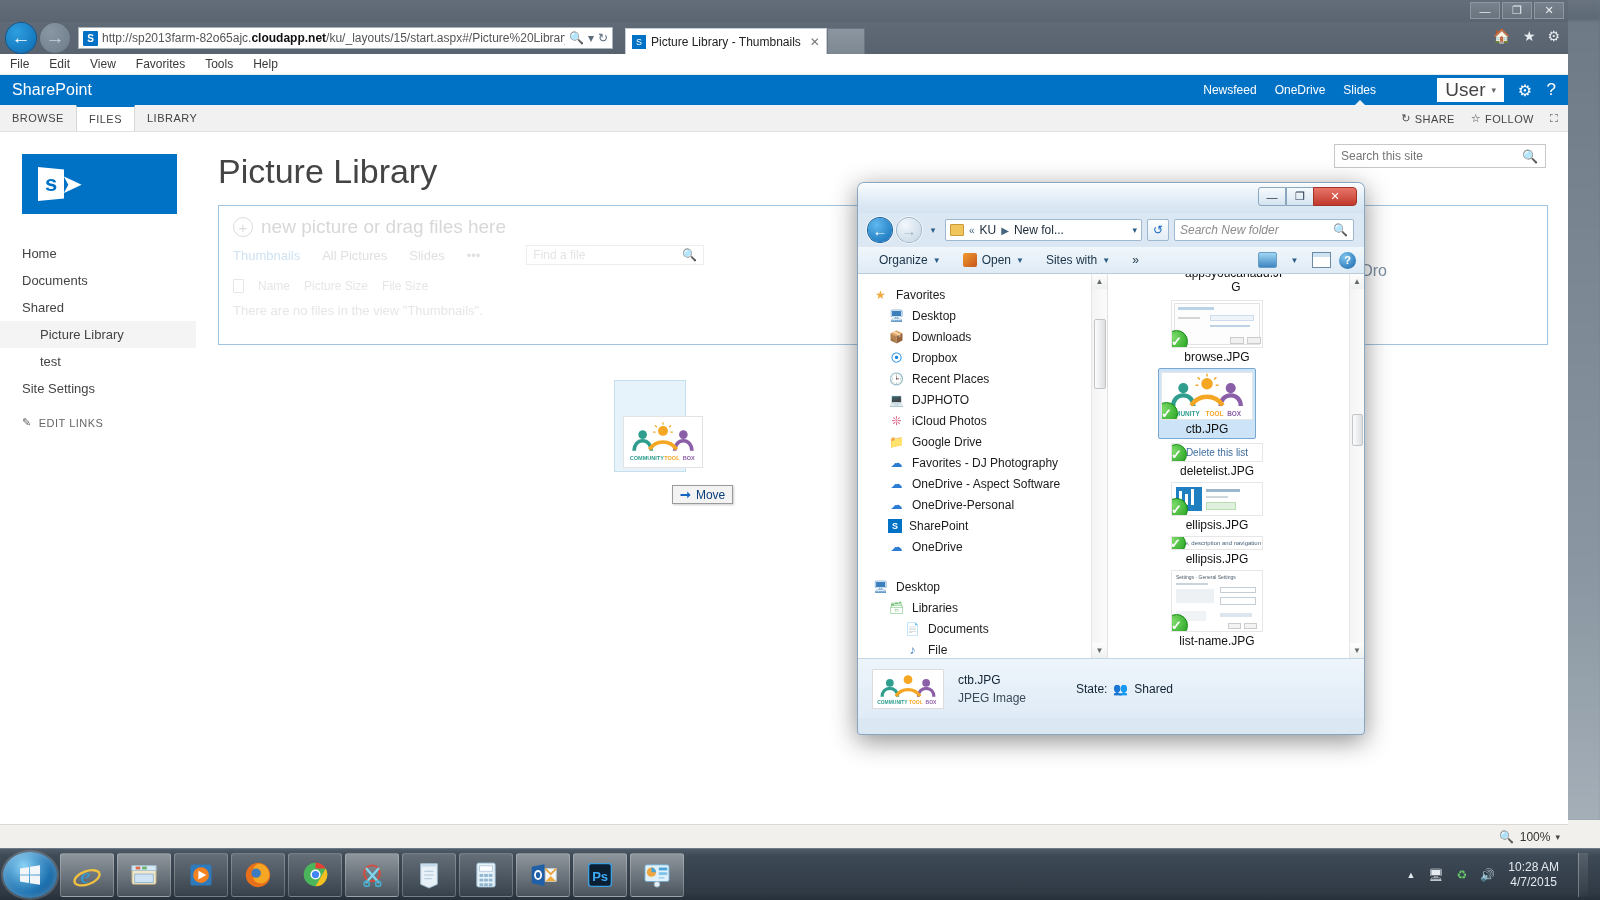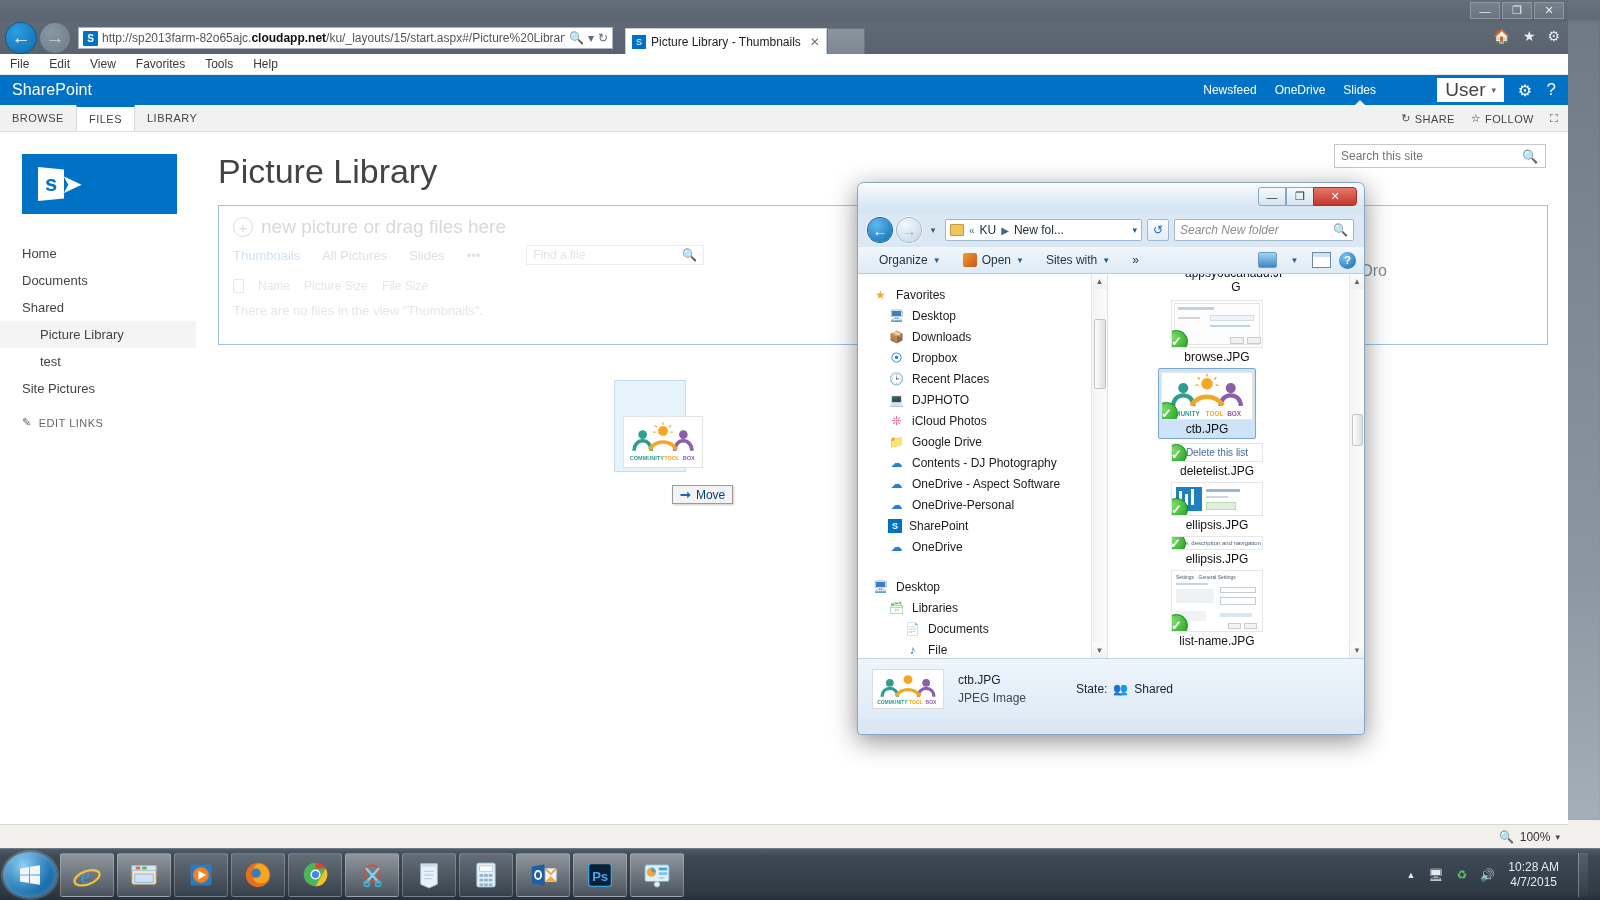--- a/index.html
+++ b/index.html
@@ -490,21 +490,21 @@
       <div id="sp-logo">
         <div class="s">s</div>
         <div class="arrow">➤</div>
       </div>
       <div id="sp-nav">
         <div class="navitem">Home</div>
         <div class="navitem">Documents</div>
         <div class="navitem">Shared</div>
         <div class="navitem sub sel">Picture Library</div>
         <div class="navitem sub">test</div>
-        <div class="navitem">Site Pictures</div>
+        <div class="navitem">Site Settings</div>
       </div>
       <div id="sp-editlinks">
         <span>✎</span>
         <span>EDIT LINKS</span>
       </div>
     </div>
 
     <div id="sp-main">
       <div id="pagetitle">Picture Library</div>
 
@@ -656,21 +656,21 @@
       <div class="tnode" style="padding-left:30px">
         <span class="ic" style="color:#e06a8c">❊</span>
         <span>iCloud Photos</span>
       </div>
       <div class="tnode" style="padding-left:30px">
         <span class="ic" style="color:#e8c14a">📁</span>
         <span>Google Drive</span>
       </div>
       <div class="tnode" style="padding-left:30px">
         <span class="ic" style="color:#2b7cd3">☁</span>
-        <span>Contents - DJ Photography</span>
+        <span>Favorites - DJ Photography</span>
       </div>
       <div class="tnode" style="padding-left:30px">
         <span class="ic" style="color:#2b7cd3">☁</span>
         <span>OneDrive - Aspect Software</span>
       </div>
       <div class="tnode" style="padding-left:30px">
         <span class="ic" style="color:#2b7cd3">☁</span>
         <span>OneDrive-Personal</span>
       </div>
       <div class="tnode" style="padding-left:30px">

